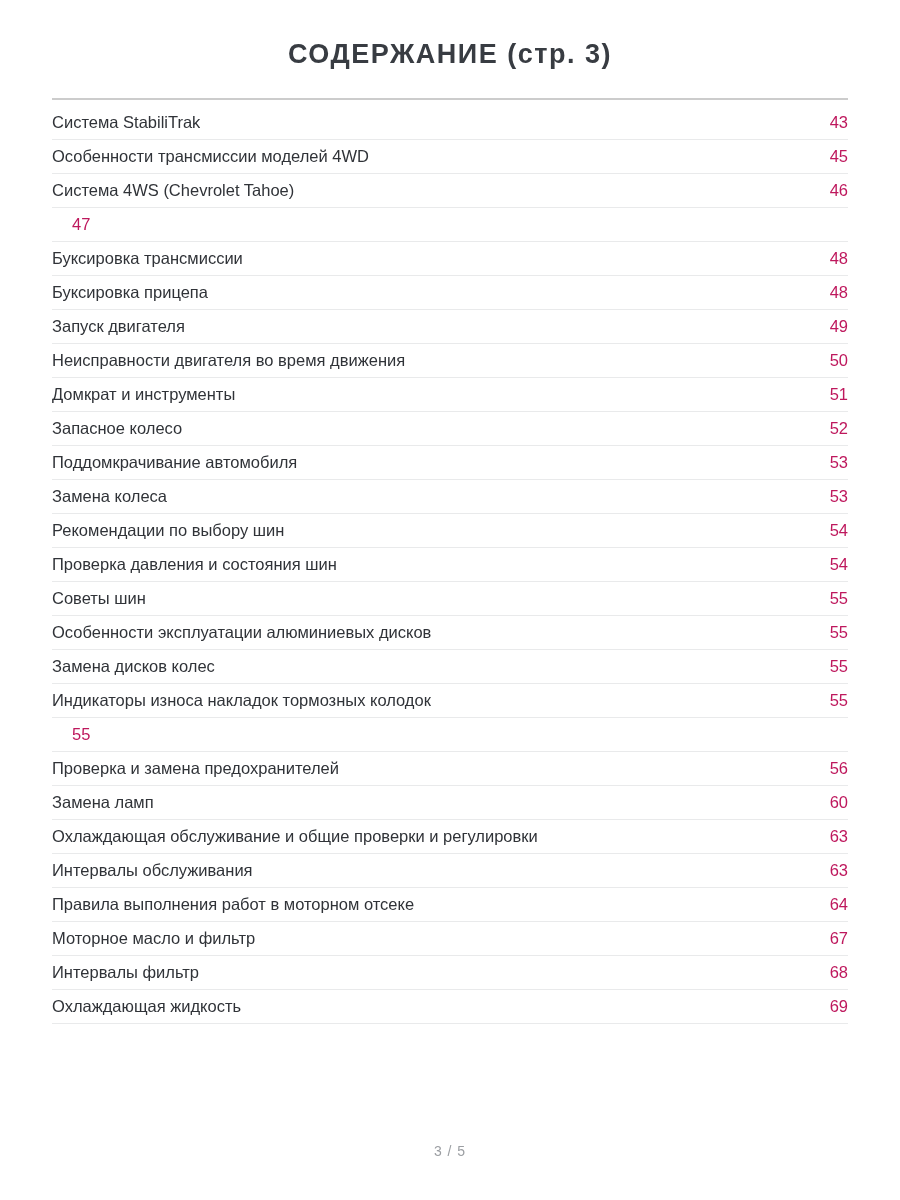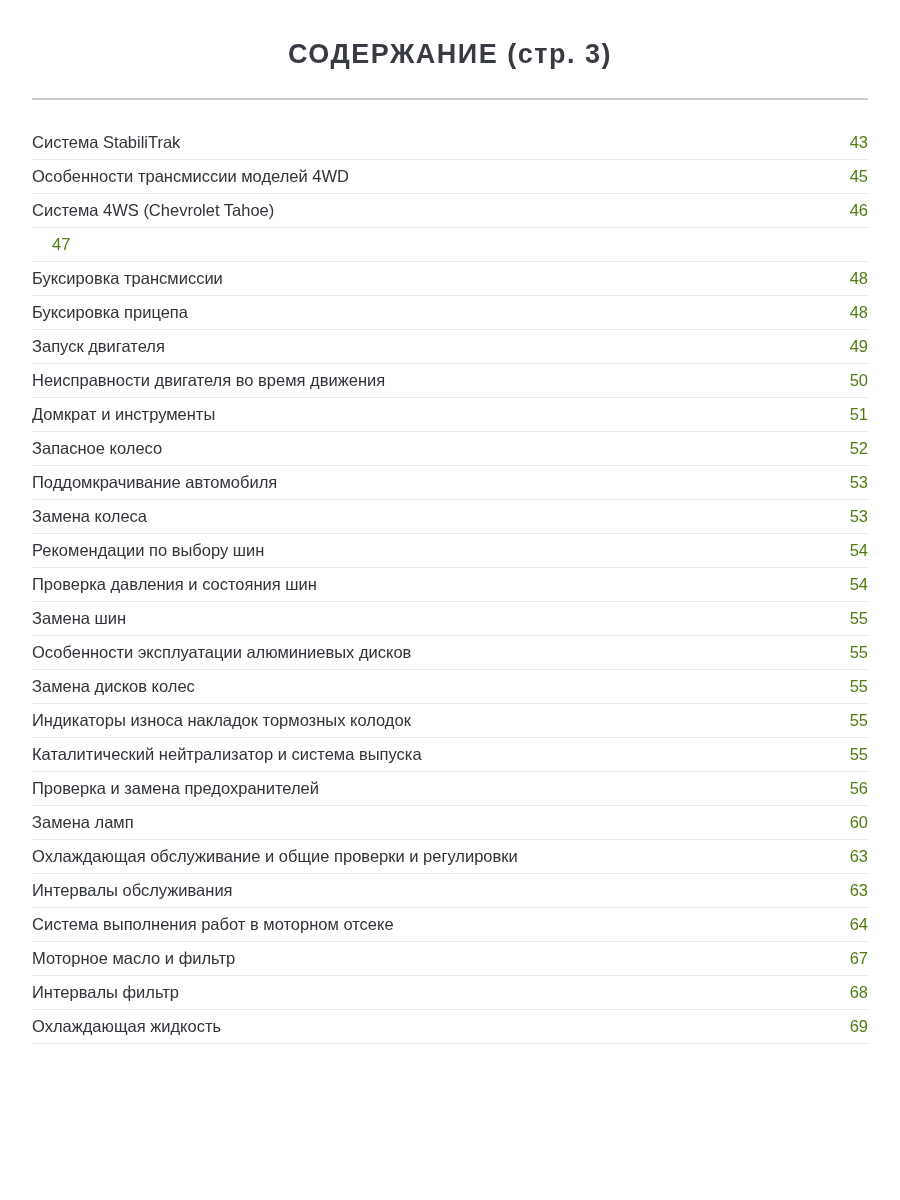--- a/index.html
+++ b/index.html
@@ -8,58 +8,58 @@
     background: #ffffff;
   }
   body {
     width: 900px;
     height: 1200px;
     font-family: "Liberation Sans", "DejaVu Sans", sans-serif;
     position: relative;
     overflow: hidden;
   }
   .page {
-    padding: 0 32px;
+    padding: 0 52px;
     box-sizing: border-box;
     width: 900px;
   }
   .page-title {
     margin: 38px 0 0 0;
     text-align: center;
     font-size: 27px;
     line-height: 32px;
     font-weight: 700;
     letter-spacing: 1.5px;
     color: #383c42;
   }
   .title-divider {
     margin-top: 28px;
     height: 2px;
     background: #cccccc;
     border: none;
   }
   .toc-list {
-    margin-top: 26px;
+    margin-top: 6px;
   }
   .toc-row {
     height: 34px;
     box-sizing: border-box;
     display: flex;
     justify-content: space-between;
     align-items: center;
     border-bottom: 1px solid #e9eaeb;
     font-size: 16.5px;
   }
   .toc-label {
     color: #303338;
     white-space: nowrap;
     overflow: hidden;
   }
   .toc-page {
-    color: #4d7c0f;
+    color: #be185d;
     padding-left: 20px;
     white-space: nowrap;
   }
   .page-footer {
     position: absolute;
     left: 0;
     right: 0;
     top: 1143px;
     text-align: center;
     font-size: 14px;
@@ -140,41 +140,40 @@
     <span class="toc-label">Рекомендации по выбору шин</span>
     <span class="toc-page">54</span>
   </div>
 
   <div class="toc-row">
     <span class="toc-label">Проверка давления и состояния шин</span>
     <span class="toc-page">54</span>
   </div>
 
   <div class="toc-row">
-    <span class="toc-label">Замена шин</span>
+    <span class="toc-label">Советы шин</span>
     <span class="toc-page">55</span>
   </div>
 
   <div class="toc-row">
     <span class="toc-label">Особенности эксплуатации алюминиевых дисков</span>
     <span class="toc-page">55</span>
   </div>
 
   <div class="toc-row">
     <span class="toc-label">Замена дисков колес</span>
     <span class="toc-page">55</span>
   </div>
 
   <div class="toc-row">
     <span class="toc-label">Индикаторы износа накладок тормозных колодок</span>
     <span class="toc-page">55</span>
   </div>
 
   <div class="toc-row">
-    <span class="toc-label">Каталитический нейтрализатор и система выпуска</span>
     <span class="toc-page">55</span>
   </div>
 
   <div class="toc-row">
     <span class="toc-label">Проверка и замена предохранителей</span>
     <span class="toc-page">56</span>
   </div>
 
   <div class="toc-row">
     <span class="toc-label">Замена ламп</span>
@@ -185,33 +184,34 @@
     <span class="toc-label">Охлаждающая обслуживание и общие проверки и регулировки</span>
     <span class="toc-page">63</span>
   </div>
 
   <div class="toc-row">
     <span class="toc-label">Интервалы обслуживания</span>
     <span class="toc-page">63</span>
   </div>
 
   <div class="toc-row">
-    <span class="toc-label">Система выполнения работ в моторном отсеке</span>
+    <span class="toc-label">Правила выполнения работ в моторном отсеке</span>
     <span class="toc-page">64</span>
   </div>
 
   <div class="toc-row">
     <span class="toc-label">Моторное масло и фильтр</span>
     <span class="toc-page">67</span>
   </div>
 
   <div class="toc-row">
     <span class="toc-label">Интервалы фильтр</span>
     <span class="toc-page">68</span>
   </div>
 
   <div class="toc-row">
     <span class="toc-label">Охлаждающая жидкость</span>
     <span class="toc-page">69</span>
   </div>
 </div>
 
+  <div class="page-footer">3 / 5</div>
 </div>
 
 </body></html>

